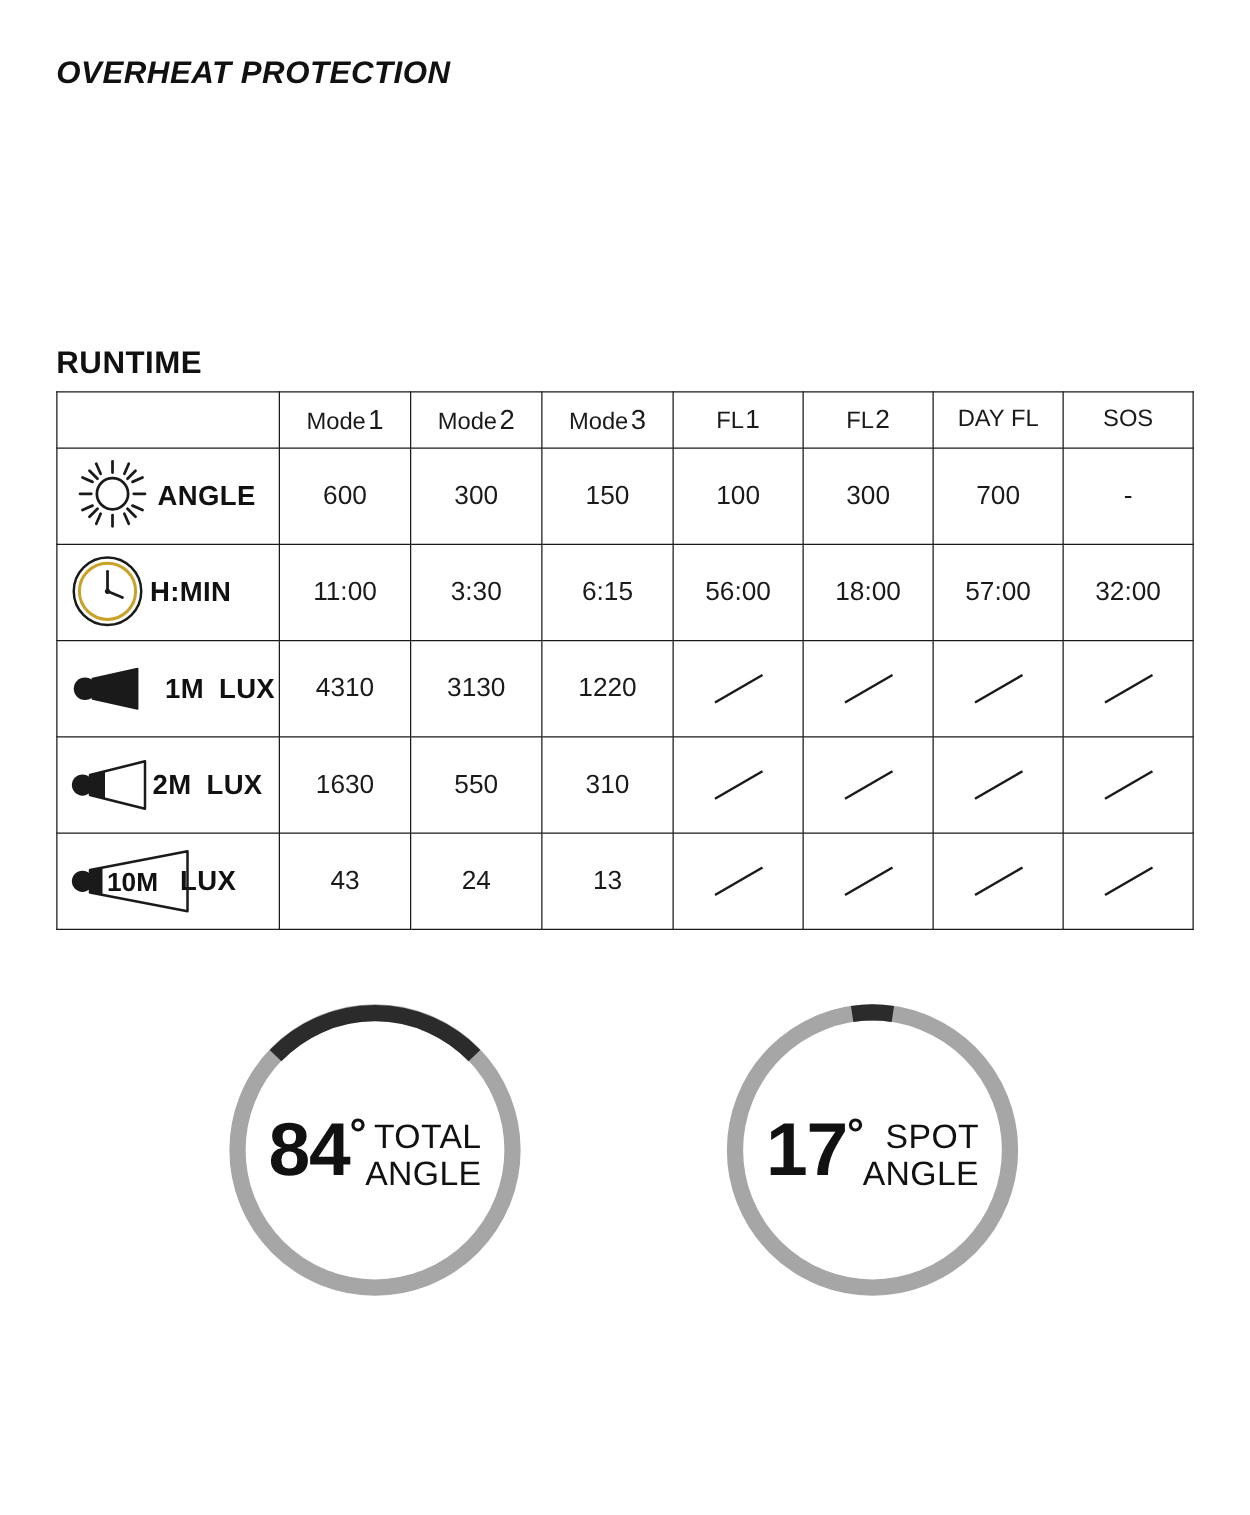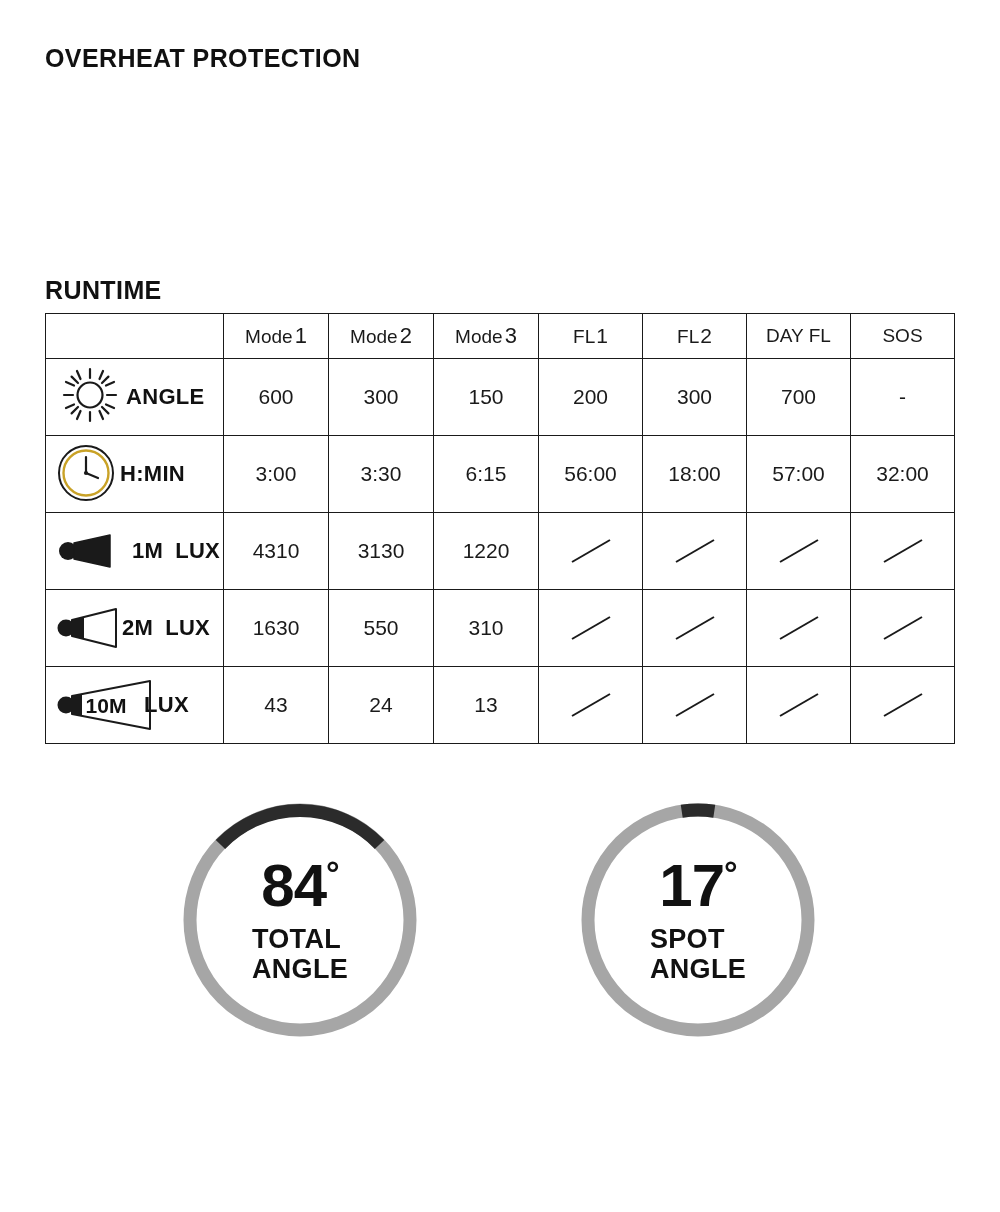--- a/index.html
+++ b/index.html
@@ -23,21 +23,21 @@
   }
 
   
   .section-title {
     position: absolute;
     font-size: 25px;
     font-weight: bold;
     letter-spacing: 0.4px;
     color: #111;
   }
-  #overheat-title { left: 45px; top: 44px; }
+  #overheat-title { left: 45px; top: 44px; font-style: italic; }
   #runtime-title  { left: 45px; top: 276px; }
 
   .paragraph {
     position: absolute;
     left: 45px;
     top: 84px;
     width: 920px;
     font-size: 23.5px;
     line-height: 37px;
     text-align: justify;
@@ -127,39 +127,39 @@
     height: 250px;
   }
   #donut-total { left: 175px; top: 15px; }
   #donut-spot  { left: 573px; top: 15px; }
 
   .donut .center {
     position: absolute;
     left: 0; right: 0;
     top: 0; bottom: 0;
     display: flex;
-    flex-direction: column;
+    flex-direction: row;
     align-items: center;
     justify-content: center;
     pointer-events: none;
   }
   .donut .value {
     font-size: 60px;
     font-weight: bold;
     line-height: 1;
     letter-spacing: -1px;
     color: #111;
   }
   .donut .value .deg { font-size: 34px; vertical-align: top; line-height: 1; }
   .donut .cap {
     margin-top: 8px;
     font-size: 27px;
-    font-weight: bold;
+    font-weight: normal;
     line-height: 30px;
-    text-align: left;
+    text-align: right;
     color: #111;
     letter-spacing: 0.3px;
   }
 </style>
 </head>
 <body>
 
 <div class="page">
 
   <div class="section-title" id="overheat-title">OVERHEAT PROTECTION</div>
@@ -228,21 +228,21 @@
                     <line x1="20" y1="39.5" x2="12" y2="43"></line>
                   </g>
                 </svg>
               </span>
               <span class="txt">ANGLE</span>
             </div>
           </td>
           <td class="cellval">600</td>
           <td class="cellval">300</td>
           <td class="cellval">150</td>
-          <td class="cellval">200</td>
+          <td class="cellval">100</td>
           <td class="cellval">300</td>
           <td class="cellval">700</td>
           <td class="cellval">-</td>
         </tr>
 
         <tr>
           <td class="labelcell">
             <div class="inner">
               <span>
                 <svg class="icon-svg" width="66" height="64" viewBox="0 0 66 64">
@@ -251,21 +251,21 @@
                     <circle cx="29" cy="29" r="22.5" fill="none" stroke="#c9a227" stroke-width="2.4"></circle>
                     <line x1="29" y1="29" x2="29" y2="13" stroke="#1a1a1a" stroke-width="2.2" stroke-linecap="round"></line>
                     <line x1="29" y1="29" x2="41" y2="34" stroke="#1a1a1a" stroke-width="2.2" stroke-linecap="round"></line>
                     <circle cx="29" cy="29" r="2.1" fill="#1a1a1a"></circle>
                   </g>
                 </svg>
               </span>
               <span class="txt">H:MIN</span>
             </div>
           </td>
-          <td class="cellval">3:00</td>
+          <td class="cellval">11:00</td>
           <td class="cellval">3:30</td>
           <td class="cellval">6:15</td>
           <td class="cellval">56:00</td>
           <td class="cellval">18:00</td>
           <td class="cellval">57:00</td>
           <td class="cellval">32:00</td>
         </tr>
 
         <tr>
           <td class="labelcell">

